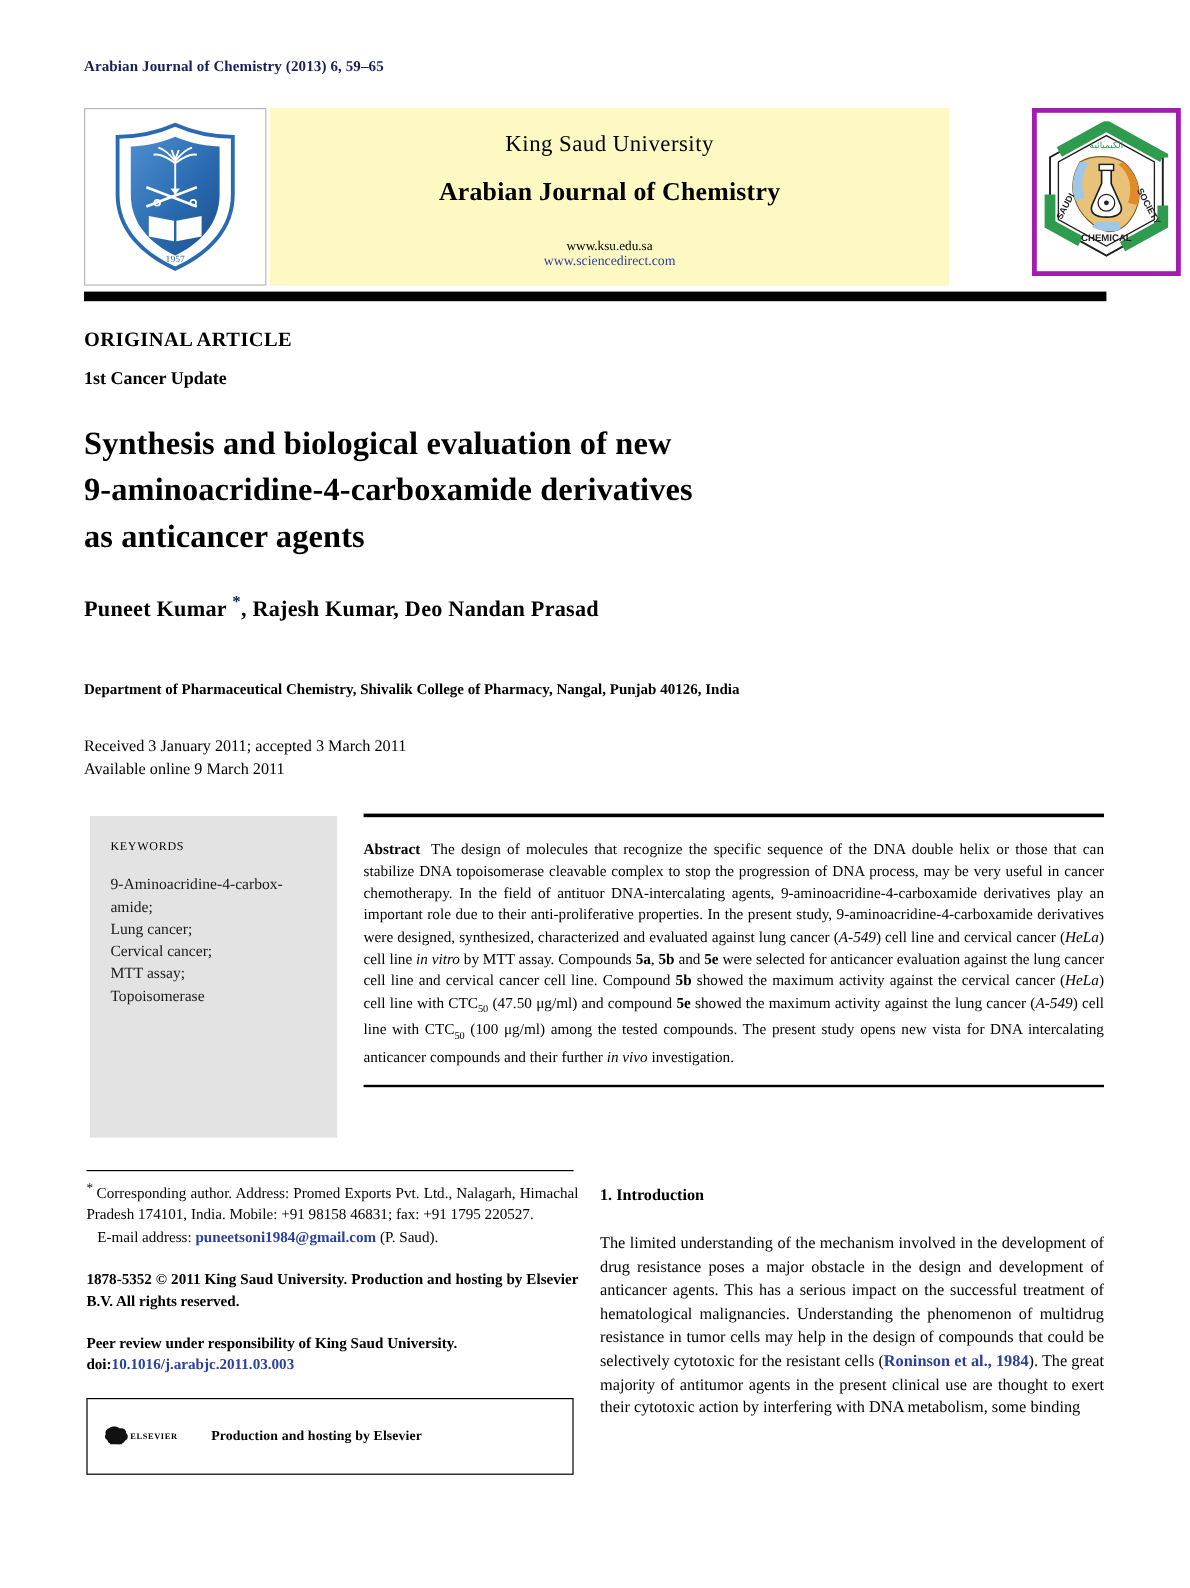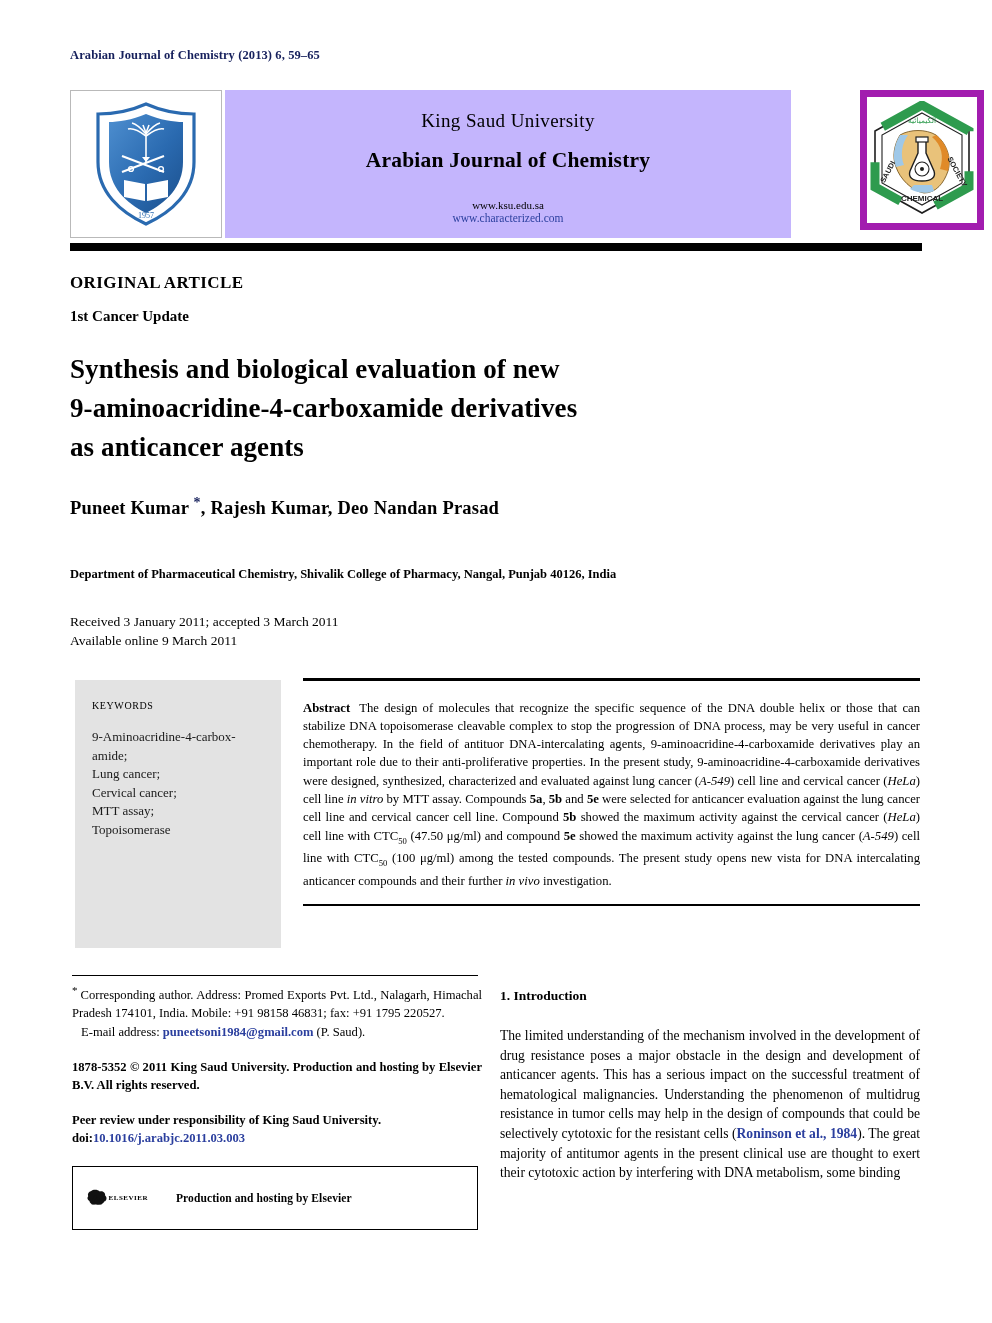--- a/index.html
+++ b/index.html
@@ -52,21 +52,21 @@
     display: flex;
     align-items: center;
     justify-content: center;
   }
   .journal-box {
     position: absolute;
     left: 155px;
     top: 0;
     width: 566px;
     height: 148px;
-    background: #c4b5fd;
+    background: #fef9c3;
     box-sizing: border-box;
     text-align: center;
   }
   .journal-box .ksu-name {
     font-size: 19px;
     margin-top: 20px;
     letter-spacing: .4px;
   }
   .journal-box .jrn-name {
     font-size: 21.5px;
@@ -83,21 +83,21 @@
     font-size: 11.5px;
     margin-top: 1px;
     color: #2b3f9e;
   }
   .logo-scs {
     position: absolute;
     left: 790px;
     top: 0;
     width: 124px;
     height: 140px;
-    border: 7px solid #a21caf;
+    border: 4px solid #a21caf;
     background: #ffffff;
     box-sizing: border-box;
     display: flex;
     align-items: center;
     justify-content: center;
   }
   .black-rule {
     position: absolute;
     left: 70px;
     top: 243px;
@@ -350,21 +350,21 @@
         <path d="M80 80 L59 84 L59 101 L80 97 Z" fill="#ffffff"></path>
 
         <text x="58" y="118" fill="#2a6ab0" font-size="8" font-family="Liberation Serif, serif" text-anchor="middle">1957</text>
       </svg>
     </div>
 
     <div class="journal-box">
       <div class="ksu-name">King Saud University</div>
       <div class="jrn-name">Arabian Journal of Chemistry</div>
       <div class="url1">www.ksu.edu.sa</div>
-      <div class="url2">www.characterized.com</div>
+      <div class="url2">www.sciencedirect.com</div>
     </div>
 
     <div class="logo-scs">
       <svg width="104" height="118" viewBox="0 0 104 118">
         <polygon points="52,4 99,30 99,86 52,112 5,86 5,30" fill="#ffffff" stroke="#1f1f1f" stroke-width="1.6"></polygon>
         <polygon points="52,4 99,30 99,86 52,112 5,86 5,30" fill="none" stroke="#2e9b4e" stroke-width="9" stroke-dasharray="54 40 54 40"></polygon>
         <polygon points="52,12 92,34 92,82 52,104 12,82 12,34" fill="#ffffff" stroke="#1f1f1f" stroke-width="1.1"></polygon>
 
         <path d="M30 34 C24 44 22 56 26 66 C30 78 42 90 54 92 C66 92 74 82 78 70 C82 56 76 42 66 34 C56 28 40 28 30 34 Z" fill="#e9c27a" stroke="#7a5a22" stroke-width="0.9"></path>
         <path d="M30 34 C24 44 22 56 26 66 L34 64 C30 54 32 42 38 34 Z" fill="#9fc8e8"></path>

